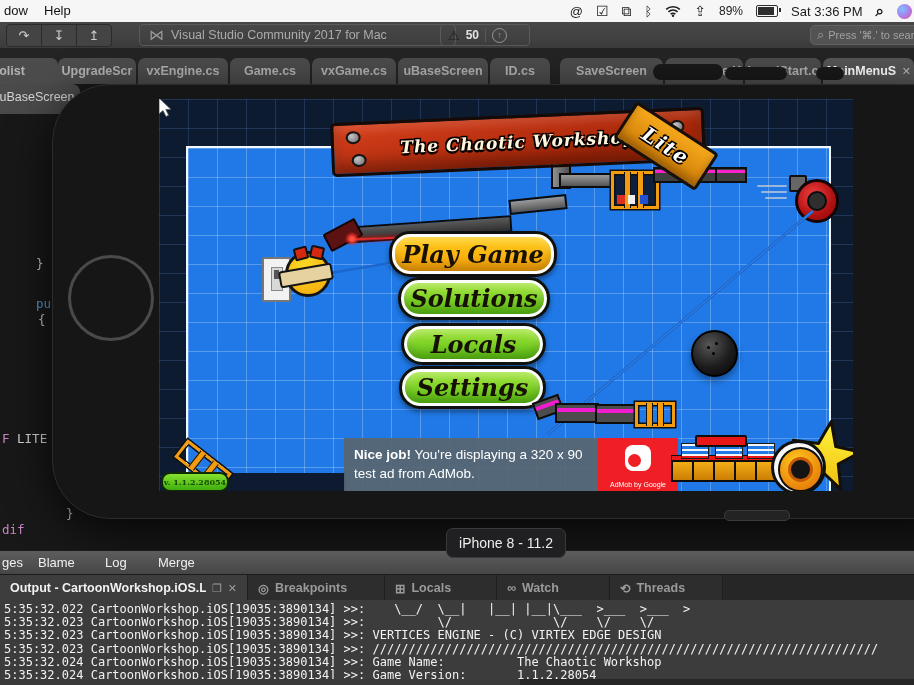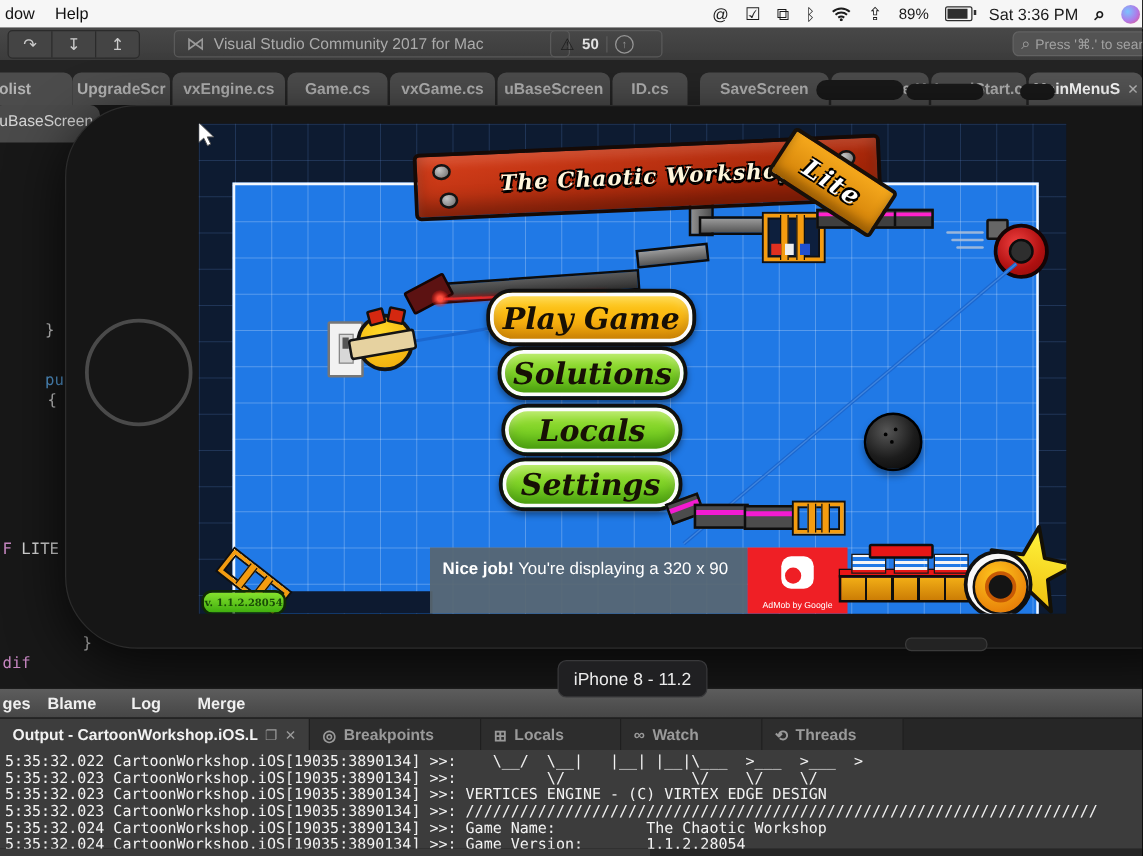--- a/index.html
+++ b/index.html
@@ -53,21 +53,21 @@
   .grn{background:linear-gradient(#a9e73d,#54bd10);}
   .org{background:linear-gradient(#ffd21c,#f59a06);}
   .seg{position:absolute;background:#4c4c4c;border:2px solid #0d0d0d;}
   .seg i{position:absolute;left:0;right:0;top:3px;height:4px;background:#f31bd0;}
   .ladderbox{position:absolute;border:3px solid #f49c10;box-shadow:0 0 0 1.5px #101010,inset 0 0 0 1.5px #101010;}
   .rung{position:absolute;top:-2px;bottom:-2px;width:5px;background:#f49c10;border-left:1.5px solid #101010;border-right:1.5px solid #101010;}
   .spring{position:absolute;width:26px;height:14px;background:repeating-linear-gradient(180deg,#f5f5f5 0 2px,rgba(0,0,0,0) 2px 5px);border:1px solid #1a1a1a;}
   .adtext b{font-weight:bold;}
   
   .gitband{left:0;top:550px;width:914px;height:24px;background:linear-gradient(#5d5d5d,#454545);border-top:1px solid #1a1a1a;color:#f0f0f0;font-size:13px;}
-  .gitband span{position:absolute;top:4px;font-weight:bold;}
+  .gitband span{position:absolute;top:4px;}
   .outhead{left:0;top:574px;width:914px;height:26px;background:#262626;border-top:1px solid #1b1b1b;font-size:12.5px;font-weight:bold;}
   .outtab{position:absolute;top:0;height:26px;display:flex;align-items:center;gap:6px;padding:0 10px;color:#9a9a9a;background:#2d2d2d;border-right:1px solid #1f1f1f;box-sizing:border-box;}
   .outtab.active{background:#3d3d3d;color:#f2f2f2;}
   .console{left:0;top:600px;width:914px;height:79px;background:#3c3c3c;color:#f2f2f2;font-family:"DejaVu Sans Mono",monospace;font-size:12px;line-height:13.2px;padding:3px 0 0 4px;box-sizing:border-box;}
   .console div{white-space:pre;}
   .bstrip{left:0;top:679px;width:914px;height:6px;background:#262626;}
   .bthumb{position:absolute;left:0;top:0;width:520px;height:6px;background:#3a3a3a;}
 </style>
 </head>
 <body>
@@ -229,20 +229,21 @@
       </div>
 
       <div class="ladderbox" style="left:22px;top:338px;width:50px;height:16px;transform:rotate(38deg);transform-origin:left center">
         <span class="rung" style="left:14px"></span>
         <span class="rung" style="left:30px"></span>
       </div>
 
       <div style="position:absolute;left:185px;top:339px;width:334px;height:53px">
         <div style="position:absolute;left:0;top:0;width:254px;height:53px;background:rgba(88,102,112,.93);color:#fff;font-size:13.5px;line-height:19px;padding:7px 0 0 10px;box-sizing:border-box" class="adtext">
           <div><b>Nice job!</b><span> You're displaying a 320 x 90</span></div>
+          <div>test ad from AdMob.</div>
         </div>
         <div style="position:absolute;left:254px;top:0;width:80px;height:53px;background:#ef1f25">
           <div style="position:absolute;left:27px;top:7px;width:26px;height:26px;background:#fff;border-radius:8px">
             <i style="position:absolute;left:3px;top:9px;width:13px;height:13px;border-radius:50%;background:#ef1f25"></i>
           </div>
           <div style="position:absolute;left:0;bottom:3px;width:80px;text-align:center;font-size:7px;color:#fff">AdMob by Google</div>
         </div>
       </div>
 
       <div style="position:absolute;left:512px;top:356px;width:126px;height:5px;background:#e81616;border:1.5px solid #0e0e0e"></div>

